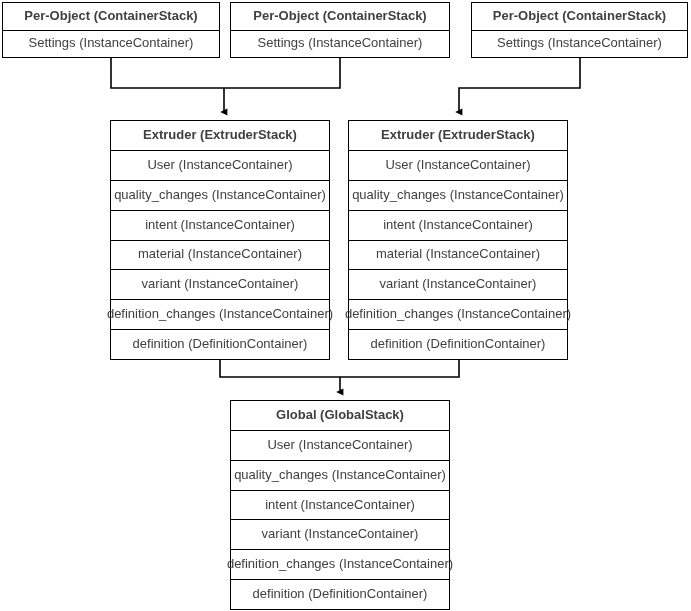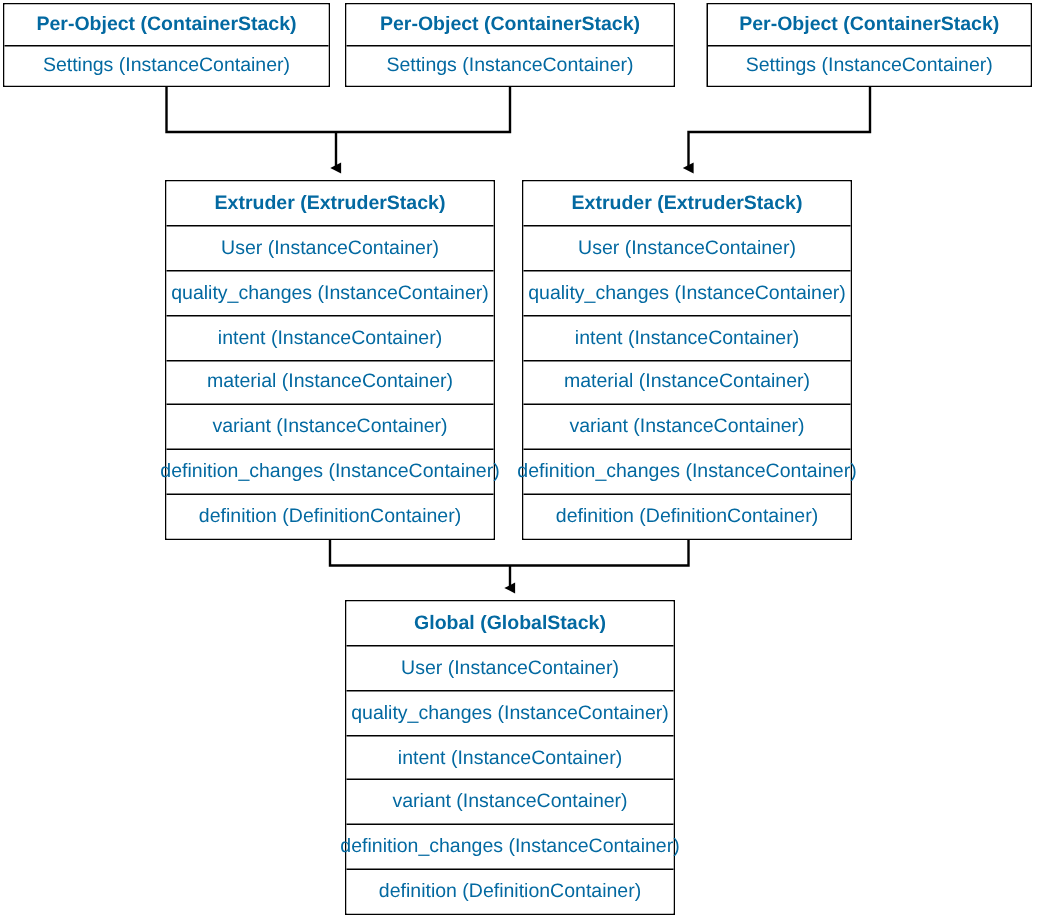--- a/index.html
+++ b/index.html
@@ -37,21 +37,21 @@
   }
   .row {
     box-sizing: border-box;
     flex: 1 1 auto;
     display: flex;
     align-items: center;
     justify-content: center;
     text-align: center;
     font-size: 13px;
     line-height: 1.15;
-    color: #0369a1;
+    color: #404040;
     background: #ffffff;
     white-space: nowrap;
     padding: 0 4px;
   }
   .row + .row {
     border-top: 1.6px solid #000000;
   }
   .row.header {
     font-weight: bold;
   }

